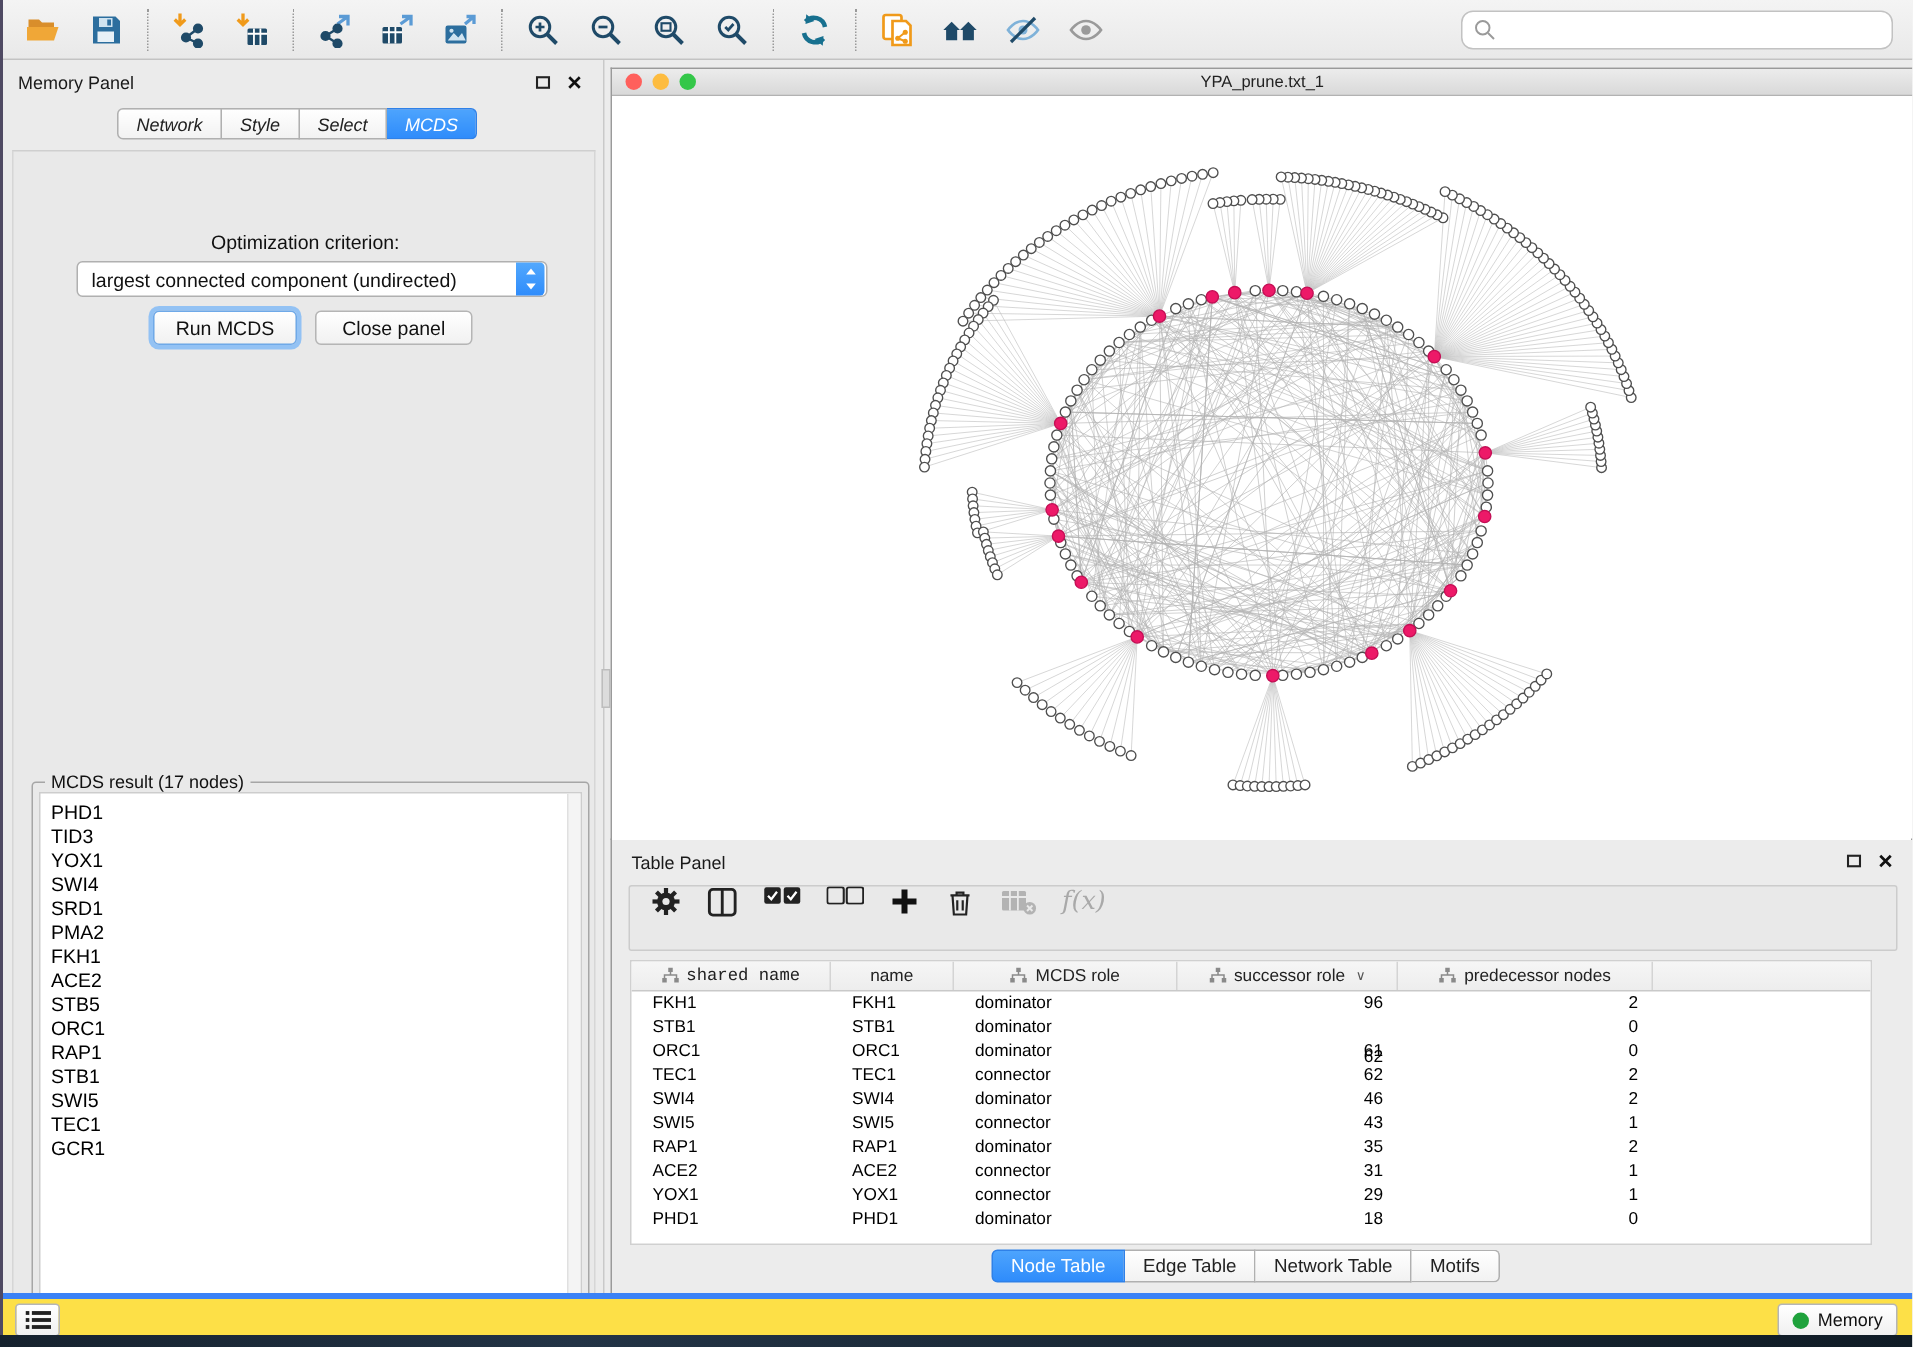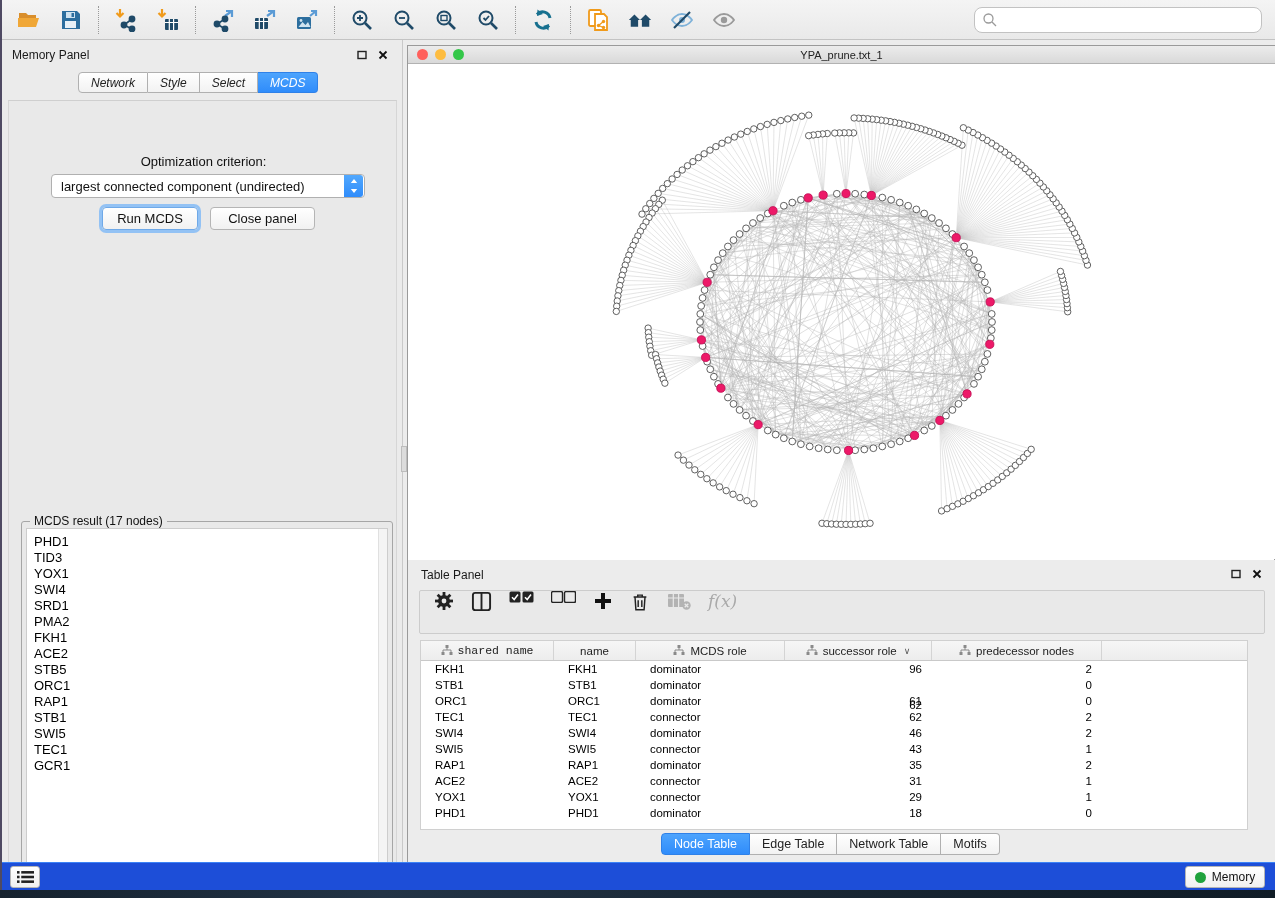--- a/index.html
+++ b/index.html
@@ -73,21 +73,21 @@
   .thead{display:flex;height:20px;background:linear-gradient(#f6f6f6,#ededed);border-bottom:1px solid #c9c9c9;font-size:11.5px;color:#222;}
   .th{display:flex;align-items:center;justify-content:center;position:relative;border-right:1px solid #d4d4d4;gap:5px;}
   .th .sort{color:#555;font-size:9px;margin-left:2px;}
   .trow{display:flex;height:16px;font-size:11.5px;color:#000;align-items:center;}
   .td{overflow:hidden;white-space:nowrap;}
   .td.left{padding-left:14px;text-align:left;}
   .td.right{padding-right:10px;text-align:right;}
   .tp-tabs{display:flex;height:22px;font-size:12.5px;position:absolute;}
 
   
-  .statusbar{left:0;top:862px;width:1275px;height:28px;background:#1d4ed8;border-top:1px solid #3b82f6;}
+  .statusbar{left:0;top:862px;width:1275px;height:28px;background:#fde047;border-top:4px solid #3b82f6;}
   .sq-btn{background:linear-gradient(#fff,#f0f0f0);border:1px solid #b5b5b5;border-radius:3px;
     display:flex;align-items:center;justify-content:center;cursor:default;}
   .memdot{width:11px;height:11px;border-radius:50%;margin-right:6px;}
   .memlabel{font-size:12px;color:#111;}
 </style>
 </head>
 <body>
 
 <div class="screen">
 

